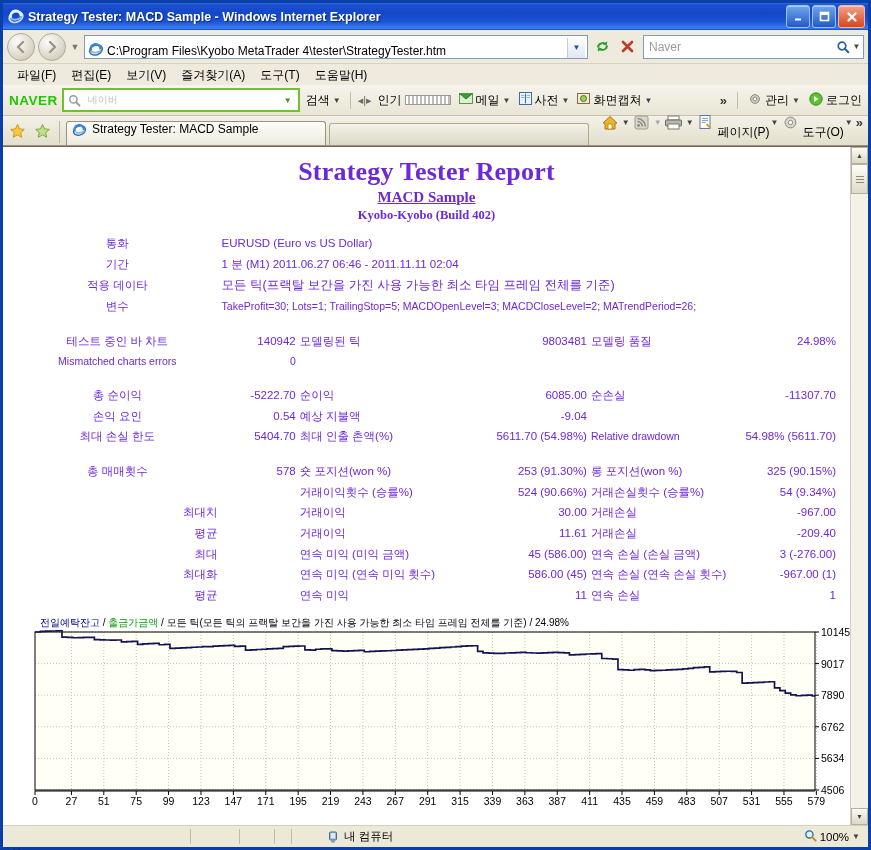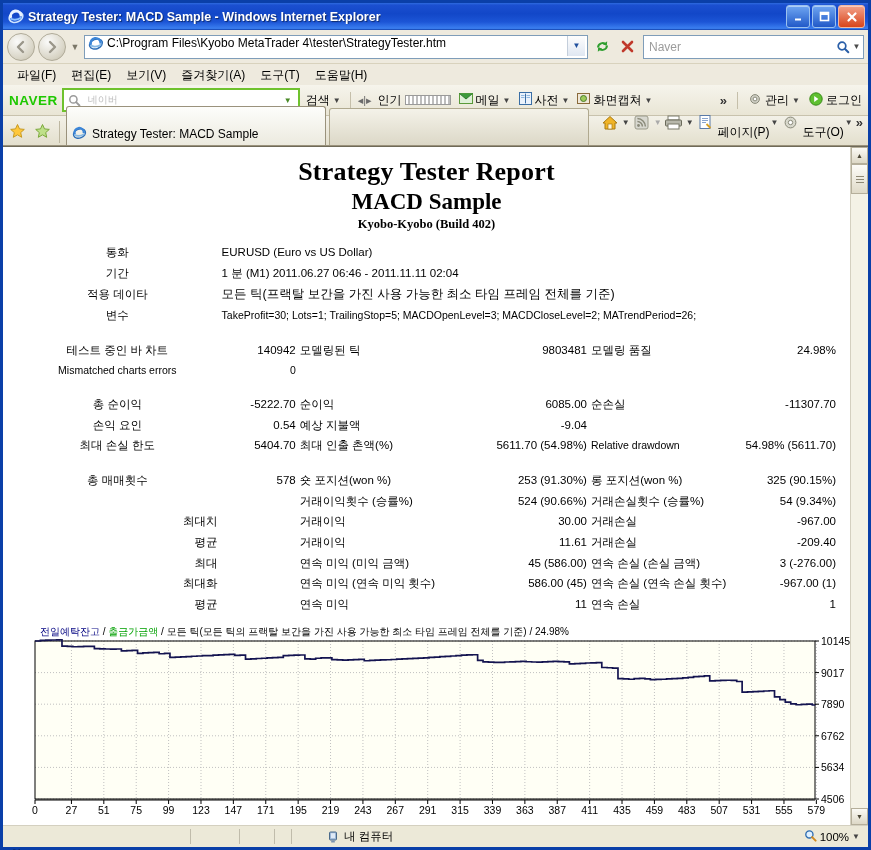--- a/index.html
+++ b/index.html
@@ -55,21 +55,21 @@
     width:26px;height:26px;border-radius:50%;
     background:radial-gradient(circle at 35% 30%,#fbfbfa,#d7d3c4 70%,#b9b4a2);
     border:1px solid #b0ab99;
     display:flex;align-items:center;justify-content:center;
     color:#9a968a;font-size:15px;font-weight:bold;
   }
   .navbtn.back{color:#8d8a7f}
   .navdrop{width:12px;color:#7b7768;font-size:9px;text-align:center;}
   .addrfield{
     flex:1 1 auto;height:22px;background:#fff;border:1px solid #7f9db9;
-    display:flex;align-items:flex-start;padding:0 2px;min-width:0;
+    display:flex;align-items:flex-end;padding:0 2px;min-width:0;
   }
   .addr-ie-ico{width:16px;height:16px;flex:0 0 16px;margin:0 3px 0 1px;}
   .addr-text{flex:1 1 auto;font-size:12px;color:#000;white-space:nowrap;overflow:hidden;}
   .addr-caret{
     width:17px;height:20px;flex:0 0 17px;
     background:linear-gradient(180deg,#fdfdfd,#dfe7f2);
     border-left:1px solid #c4cedb;
     display:flex;align-items:center;justify-content:center;
     color:#1f4e9c;font-size:8px;
   }
@@ -113,21 +113,21 @@
     display:flex;align-items:flex-end;padding:0 3px;gap:3px;
     border-bottom:1px solid #9a927c;position:relative;
   }
   .favbtn{width:22px;height:22px;margin-bottom:3px;display:flex;align-items:center;justify-content:center;}
   .tabsep{width:1px;height:22px;background:#bdb7a1;margin:0 3px 2px 3px;}
   .tab{
     height:23px;min-width:245px;
     background:linear-gradient(180deg,#fdfdfb,#eceadf);
     border:1px solid #9a927c;border-bottom:none;
     border-radius:3px 3px 0 0;
-    display:flex;align-items:center;gap:4px;padding:15px 8px 0 5px;
+    display:flex;gap:4px;padding:0 8px 0 5px;
     font-size:12px;color:#000;
   }
   .tab-new{
     height:21px;width:30px;margin-bottom:0;
     background:linear-gradient(180deg,#f4f2e9,#dcd8c7);
     border:1px solid #b0a98f;border-bottom:none;border-radius:3px 3px 0 0;
   }
   .tb-right{margin-left:auto;display:flex;align-items:center;gap:1px;padding-bottom:4px;}
   .tb-right .lbl{font-size:12px;white-space:nowrap;margin-top:20px;}
   
@@ -156,25 +156,25 @@
     height:30px;margin:0;
     background:linear-gradient(180deg,#fdfcf8,#dfdac8);
     border:1px solid #b5af9b;box-sizing:border-box;
     display:flex;align-items:center;justify-content:center;
   }
   .sthumb i{display:block;width:8px;height:7px;background:repeating-linear-gradient(180deg,#8e8874 0 1px,transparent 1px 3px);}
   .strack{flex:1 1 auto;background:#f4f2e6;}
   
   .rpt{
     font-family:"Liberation Serif","DejaVu Serif",serif;
-    color:#000000;
+    color:#6d28d9;
     padding:6px 12px 0 12px;
   }
   .rpt h1{font-size:26px;margin:4px 0 2px 0;text-align:center;font-weight:bold;letter-spacing:.2px;}
-  .rpt h2{font-size:23px;margin:0 0 2px 0;text-align:center;font-weight:bold;}
+  .rpt h2{font-size:15px;margin:0 0 2px 0;text-align:center;font-weight:bold;text-decoration:underline;}
   .rpt h3{font-size:12.5px;margin:0 0 10px 0;text-align:center;font-weight:bold;}
   table.rt{width:100%;border-collapse:collapse;font-family:"Liberation Sans",sans-serif;font-size:11.5px;}
   table.rt td{padding:2px 2px;vertical-align:baseline;line-height:1.45;white-space:nowrap;}
   td.lbl{text-align:right;padding-right:6px;}
   td.lbl-left{text-align:center;padding-left:10px;}
   td.val{text-align:right;padding-right:6px;}
   td.wide{text-align:left;}
   .spacer td{height:10px;padding:0;}
   .small{font-size:10.5px;}
   

